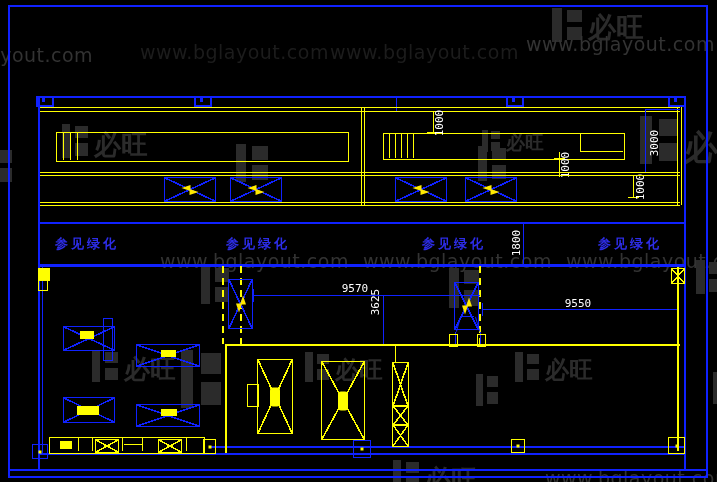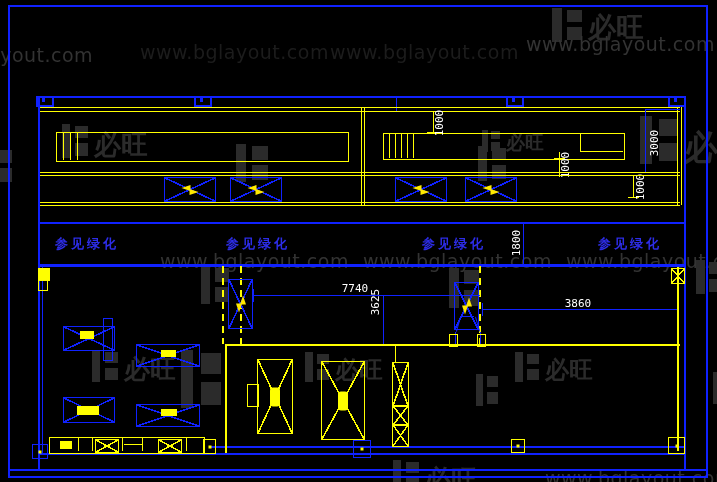--- a/index.html
+++ b/index.html
@@ -218,29 +218,29 @@
 
     <div class="xb cbl" style="left:228px;top:279px;width:23px;height:48px;">
         <span class="agl v"></span>
       </div>
     <div class="xb cbl" style="left:454px;top:282px;width:23px;height:46px;">
         <span class="agl v"></span>
       </div>
 
     <div class="ln cb" style="left:253px;top:295px;width:227px;height:1px;"></div>
     <div class="ln cb" style="left:253px;top:289px;width:1px;height:13px;"></div>
-    <div class="dim" style="left:335px;top:283px;width:40px;height:12px;">7740</div>
+    <div class="dim" style="left:335px;top:283px;width:40px;height:12px;">9570</div>
 
     <div class="ln cb" style="left:383px;top:296px;width:1px;height:48px;"></div>
     <div class="dim vt" style="left:361px;top:296px;width:30px;height:12px;">3625</div>
 
     <div class="ln cb" style="left:482px;top:309px;width:197px;height:1px;"></div>
     <div class="ln cb" style="left:482px;top:303px;width:1px;height:13px;"></div>
     <div class="ln cb" style="left:678px;top:303px;width:1px;height:13px;"></div>
-    <div class="dim" style="left:558px;top:298px;width:40px;height:12px;">3860</div>
+    <div class="dim" style="left:558px;top:298px;width:40px;height:12px;">9550</div>
 
     <div class="ln cy" style="left:677px;top:267px;width:2px;height:184px;"></div>
     <div class="xb cyl" style="left:671px;top:268px;width:12px;height:14px;"></div>
     <div class="mk dot" style="left:668px;top:437px;width:15px;height:15px;"></div>
     <div class="mk dot" style="left:511px;top:439px;width:12px;height:12px;"></div>
 
     <div class="ln cy" style="left:225px;top:344px;width:455px;height:2px;"></div>
     <div class="ln cy" style="left:225px;top:344px;width:2px;height:109px;"></div>
 
     <div class="ln cb" style="left:460px;top:316px;width:14px;height:1px;"></div>

